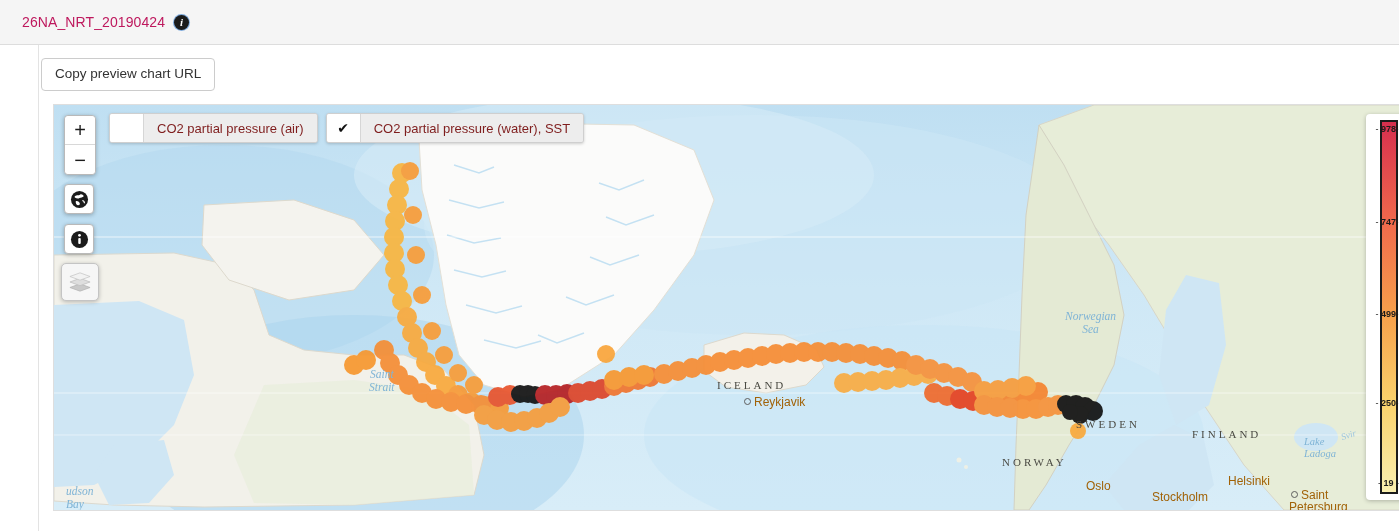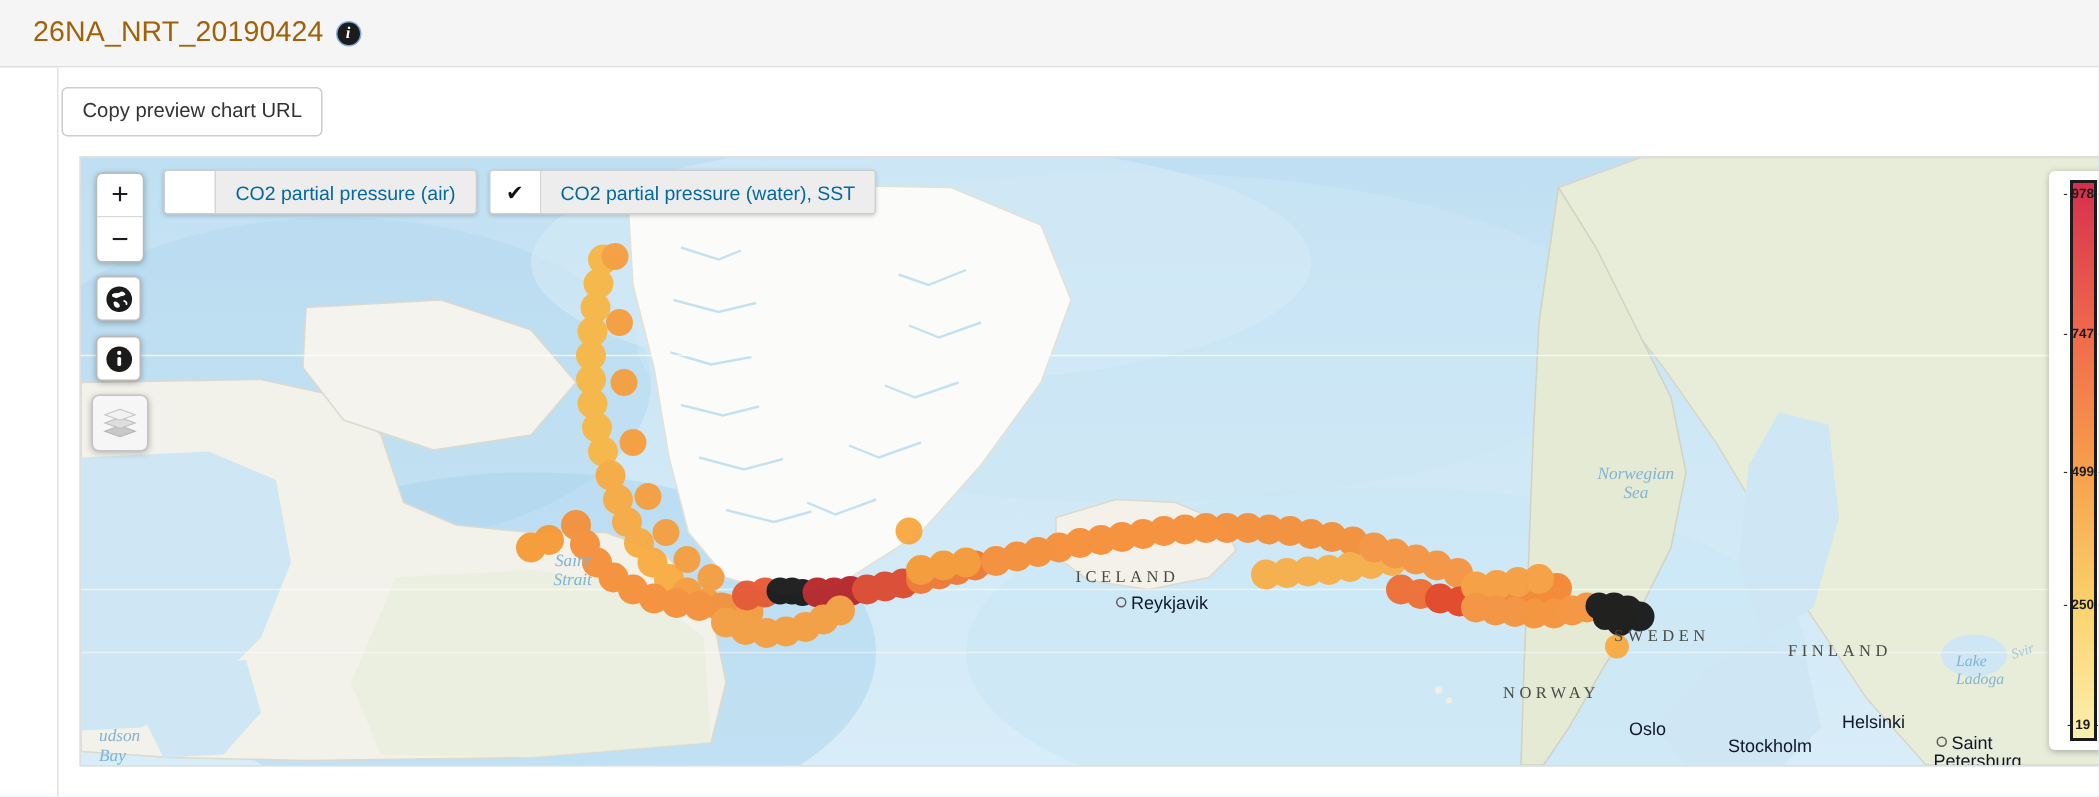--- a/index.html
+++ b/index.html
@@ -11,21 +11,21 @@
   }
   
   #header-bar{
     height:45px;box-sizing:border-box;
     background:#f5f5f5;
     border-bottom:1px solid #dddddd;
     display:flex;align-items:center;
     padding-left:22px;
   }
   #dataset-title{
-    font-size:19px;color:#a16207;letter-spacing:.1px;
+    font-size:14px;color:#be185d;letter-spacing:.1px;
   }
   #info-icon{
     display:inline-flex;align-items:center;justify-content:center;
     width:15px;height:15px;border-radius:50%;
     background:#1b1b1b;color:#ffffff;
     font-family:"Liberation Serif", serif;
     font-size:11px;font-weight:bold;font-style:italic;
     margin-left:9px;line-height:1;
     box-shadow:0 0 0 1px rgba(30,110,200,.55);
   }
@@ -62,21 +62,21 @@
   
   #land-svg{position:absolute;left:0;top:0;}
 
   
   .lbl{position:absolute;white-space:nowrap;pointer-events:none;}
   .country{
     font-size:11px;letter-spacing:3px;color:#4a4a43;
     font-family:"Liberation Serif", serif;
   }
   .city{
-    font-size:12px;color:#0f172a;
+    font-size:12px;color:#a16207;
     font-family:"Liberation Sans", sans-serif;
   }
   .city .dot{
     display:inline-block;width:5px;height:5px;border-radius:50%;
     border:1px solid #5d5d5d;background:transparent;
     margin-right:3px;vertical-align:1px;
   }
   .sea{
     font-size:11.5px;color:#7fb4d6;font-style:italic;
     font-family:"Liberation Serif", serif;line-height:1.15;
@@ -140,21 +140,21 @@
   }
   .toggle-check{
     width:33px;background:#ffffff;
     display:flex;align-items:center;justify-content:center;
     font-size:14px;color:#111;
     border-right:1px solid #d6d6d6;
   }
   .toggle-label{
     display:flex;align-items:center;
     padding:0 13px;background:#ededed;
-    font-size:13px;color:#0369a1;
+    font-size:13px;color:#7f1d1d;
     font-family:"Liberation Sans", sans-serif;
     white-space:nowrap;
   }
 
   
   #colorbar-widget{
     position:absolute;right:9px;top:9px;
     width:45px;height:386px;
     background:#ffffff;border-radius:4px;
     box-shadow:0 1px 4px rgba(0,0,0,.25);

